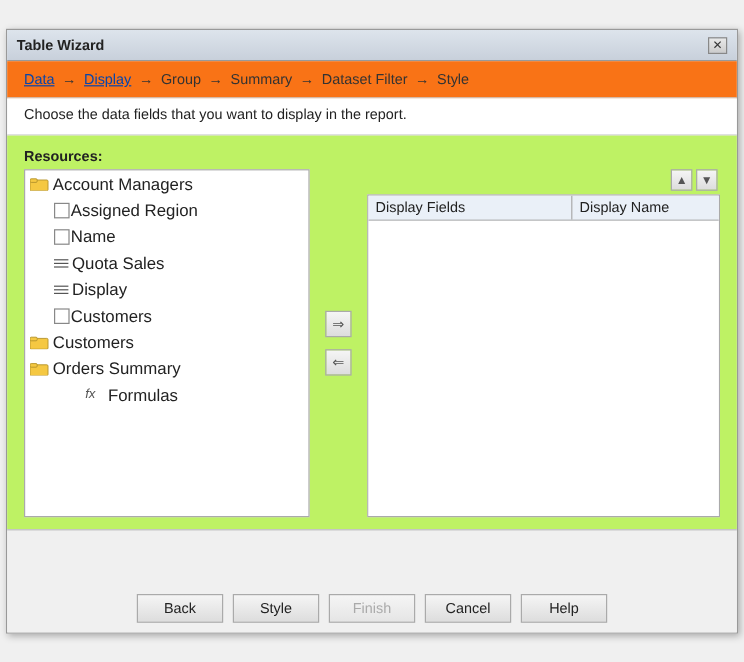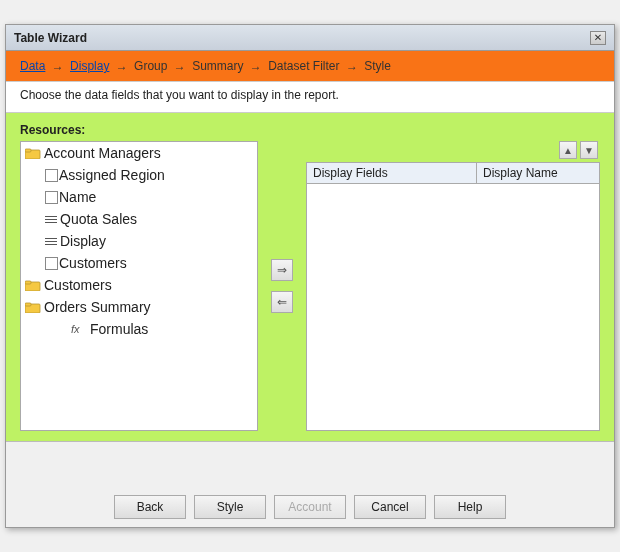--- a/index.html
+++ b/index.html
@@ -415,17 +415,17 @@
           <div class="right-panel-body"></div>
         </div>
       </div>
 
     </div>
   </div>
 
   <div class="footer">
     <button class="footer-btn">Back</button>
     <button class="footer-btn">Style</button>
-    <button class="footer-btn disabled" disabled="">Account</button>
+    <button class="footer-btn disabled" disabled="">Finish</button>
     <button class="footer-btn">Cancel</button>
     <button class="footer-btn">Help</button>
   </div>
 </div>
 
 </body></html>

